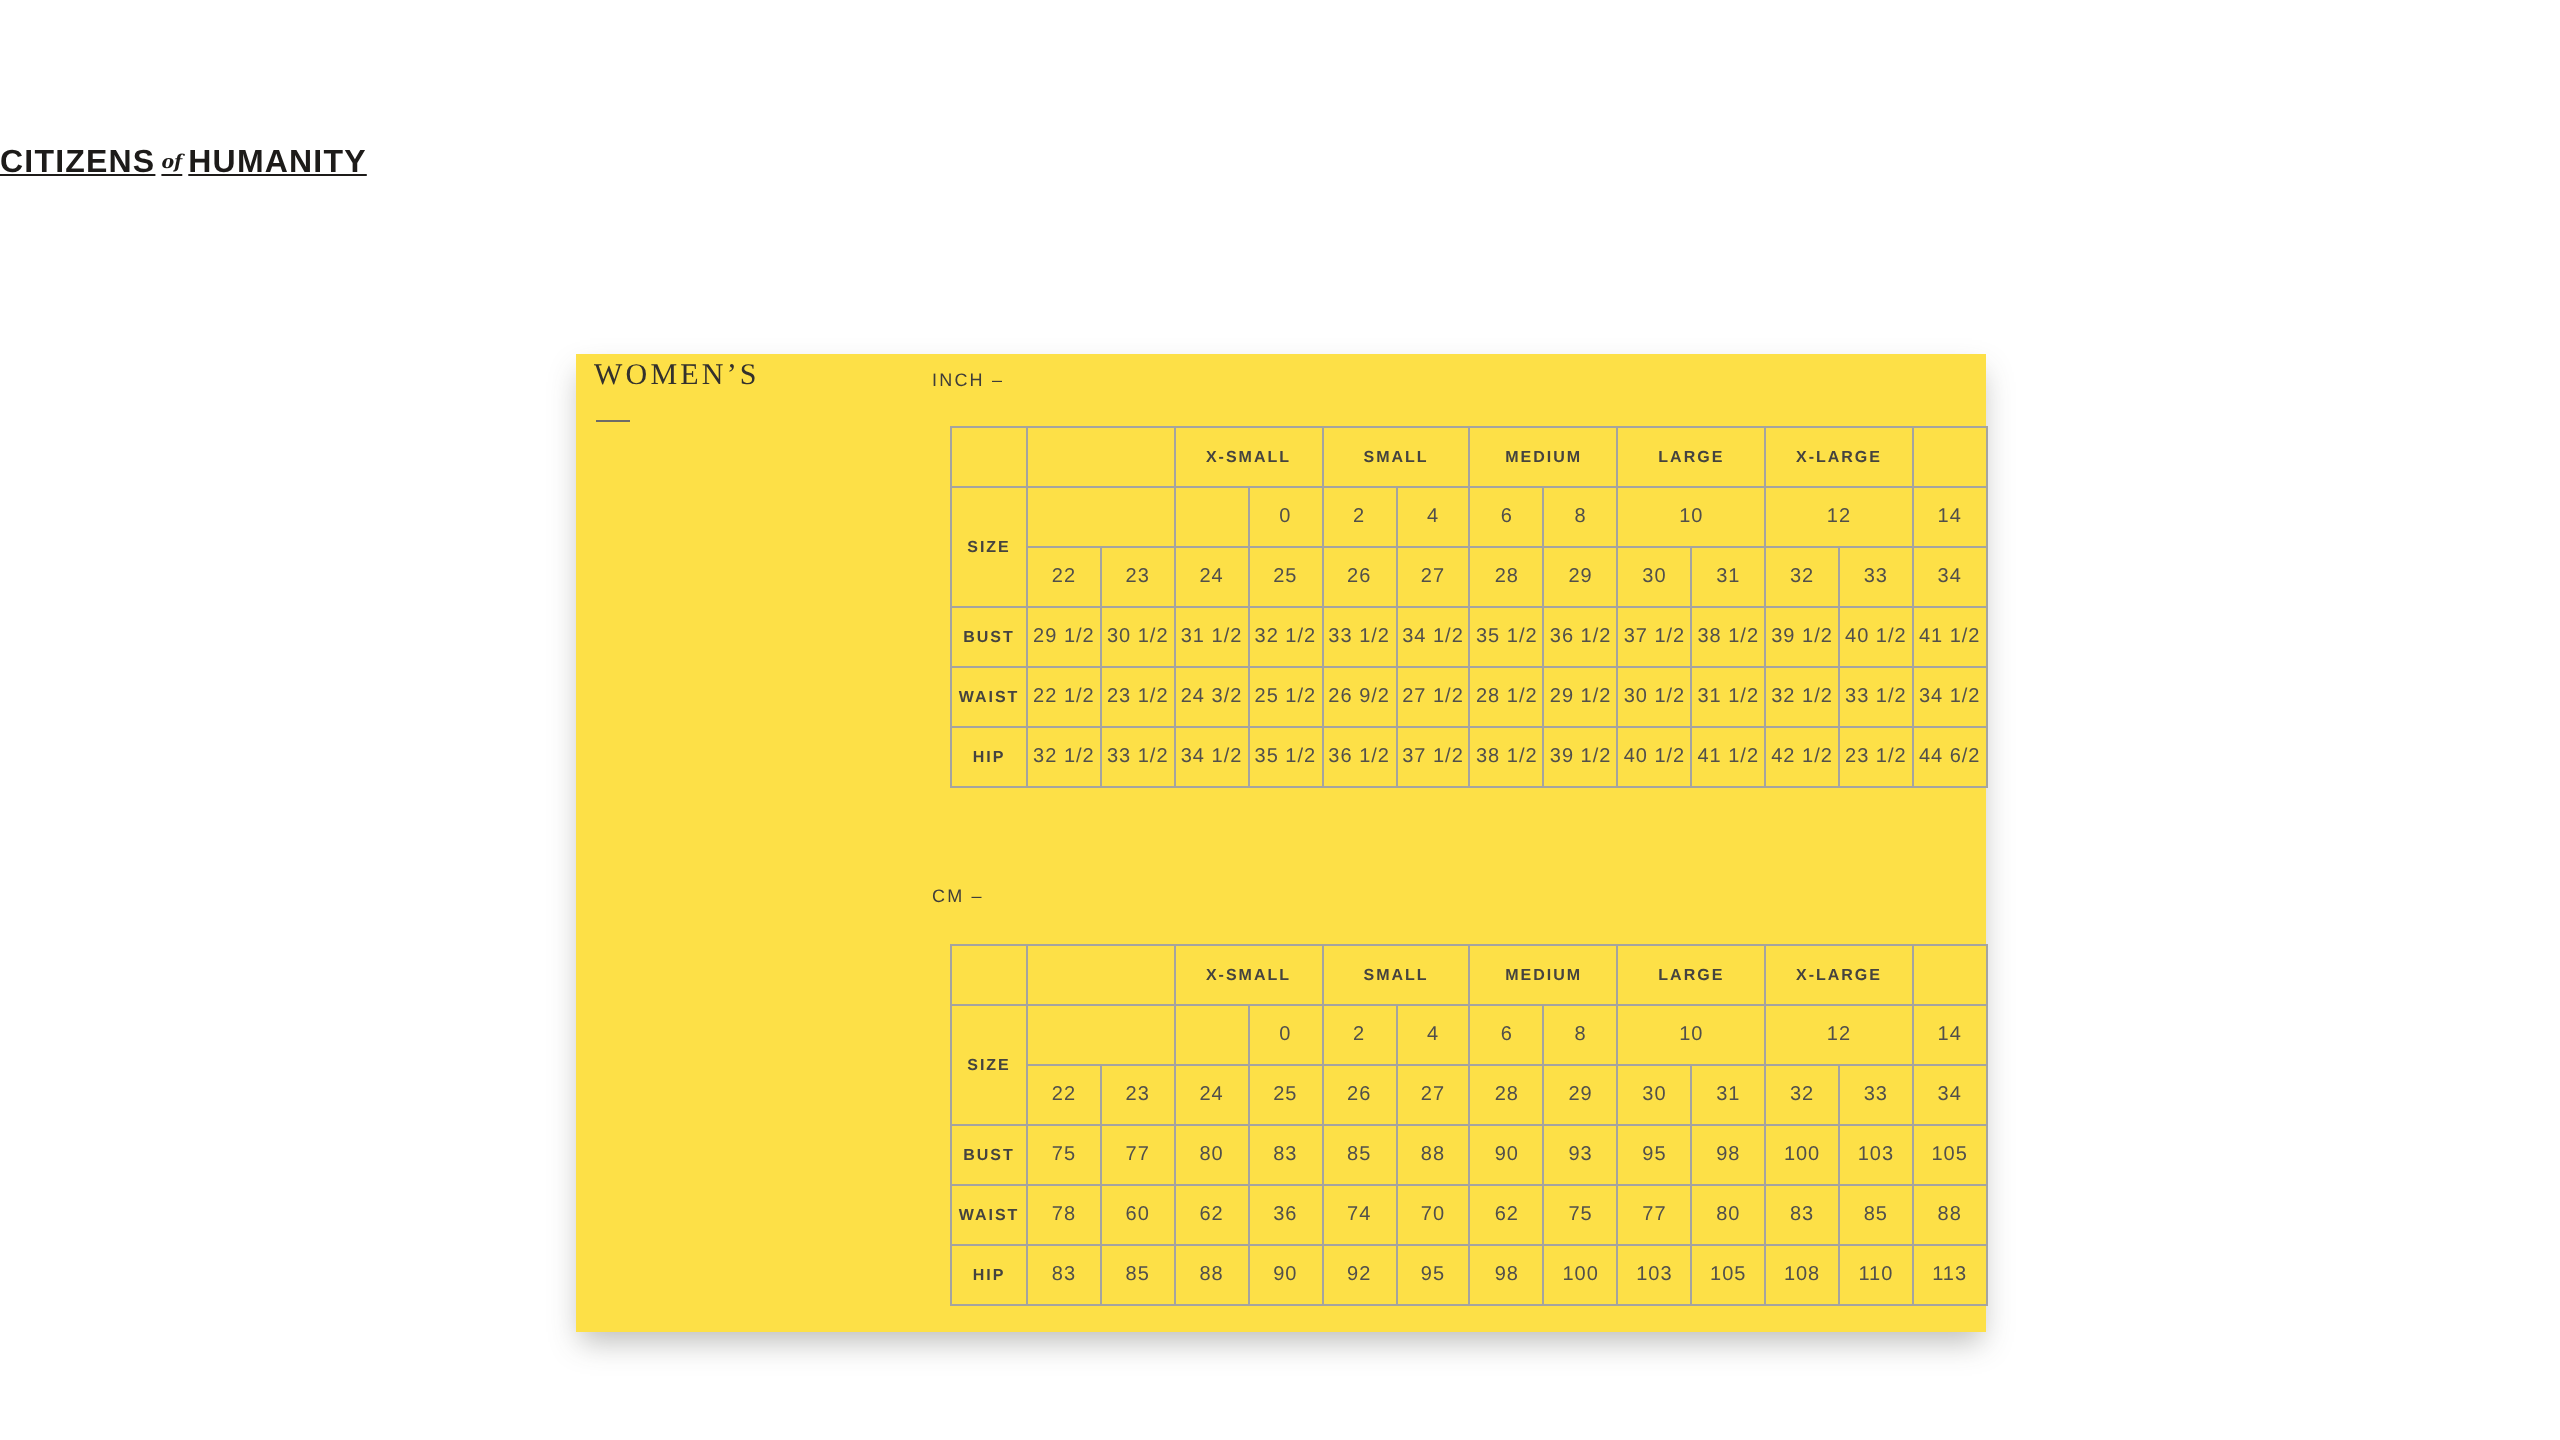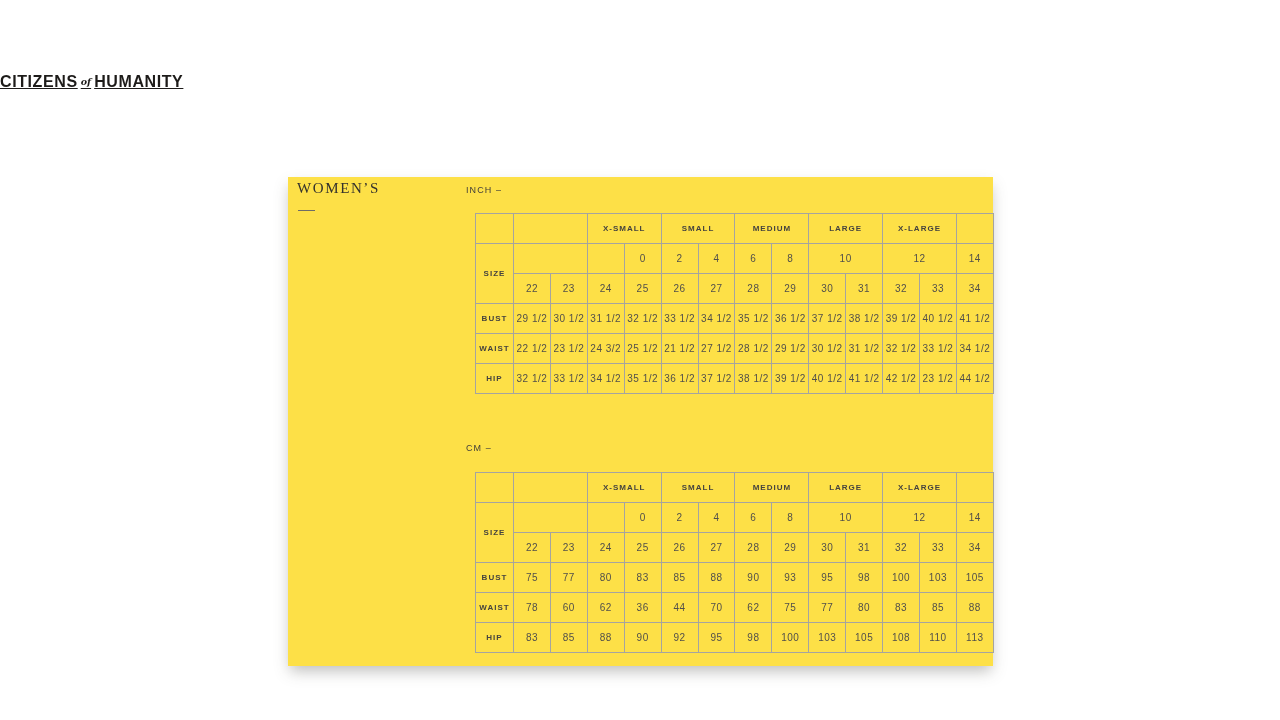--- a/index.html
+++ b/index.html
@@ -125,21 +125,21 @@
       <td>39 1/2</td>
       <td>40 1/2</td>
       <td>41 1/2</td>
     </tr>
     <tr>
       <td class="hdr">WAIST</td>
       <td>22 1/2</td>
       <td>23 1/2</td>
       <td>24 3/2</td>
       <td>25 1/2</td>
-      <td>21 1/2</td>
+      <td>26 9/2</td>
       <td>27 1/2</td>
       <td>28 1/2</td>
       <td>29 1/2</td>
       <td>30 1/2</td>
       <td>31 1/2</td>
       <td>32 1/2</td>
       <td>33 1/2</td>
       <td>34 1/2</td>
     </tr>
     <tr>
@@ -149,21 +149,21 @@
       <td>34 1/2</td>
       <td>35 1/2</td>
       <td>36 1/2</td>
       <td>37 1/2</td>
       <td>38 1/2</td>
       <td>39 1/2</td>
       <td>40 1/2</td>
       <td>41 1/2</td>
       <td>42 1/2</td>
       <td>23 1/2</td>
-      <td>44 1/2</td>
+      <td>44 6/2</td>
     </tr>
   </tbody>
     </table>
 
   <div class="tbl-heading h-cm">CM –</div>
 
   <table class="size-table t-cm">
     <colgroup>
         <col class="c-label">
         <col>
@@ -234,21 +234,21 @@
       <td>100</td>
       <td>103</td>
       <td>105</td>
     </tr>
     <tr>
       <td class="hdr">WAIST</td>
       <td>78</td>
       <td>60</td>
       <td>62</td>
       <td>36</td>
-      <td>44</td>
+      <td>74</td>
       <td>70</td>
       <td>62</td>
       <td>75</td>
       <td>77</td>
       <td>80</td>
       <td>83</td>
       <td>85</td>
       <td>88</td>
     </tr>
     <tr>

